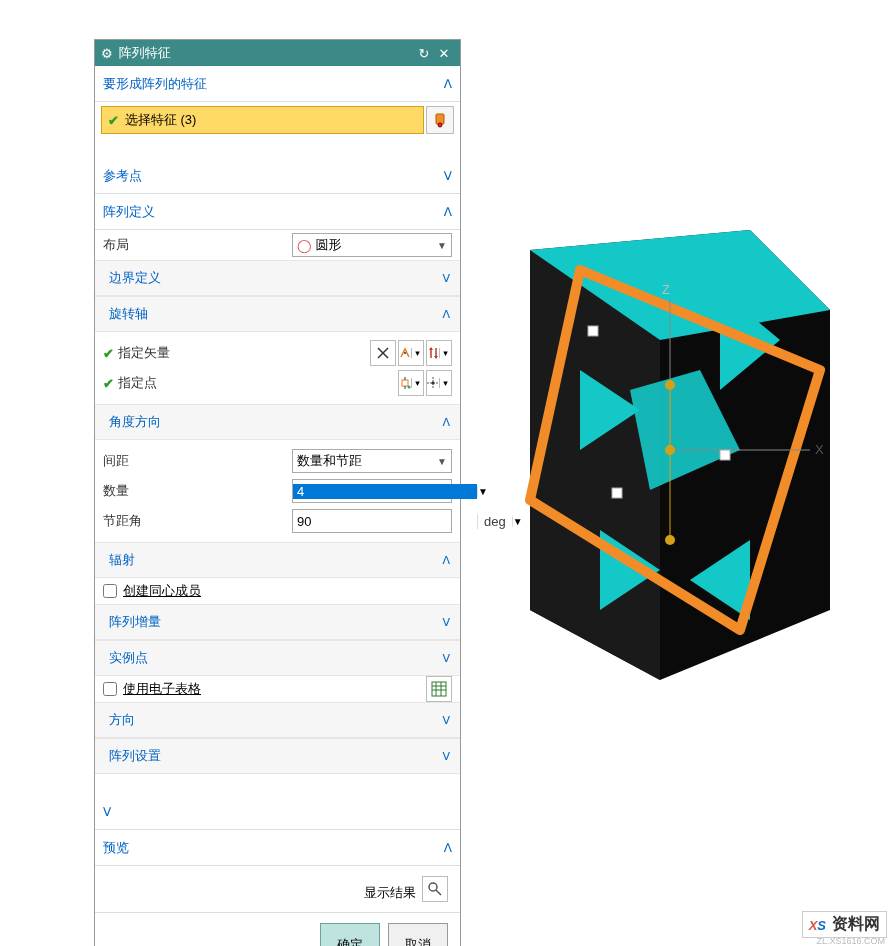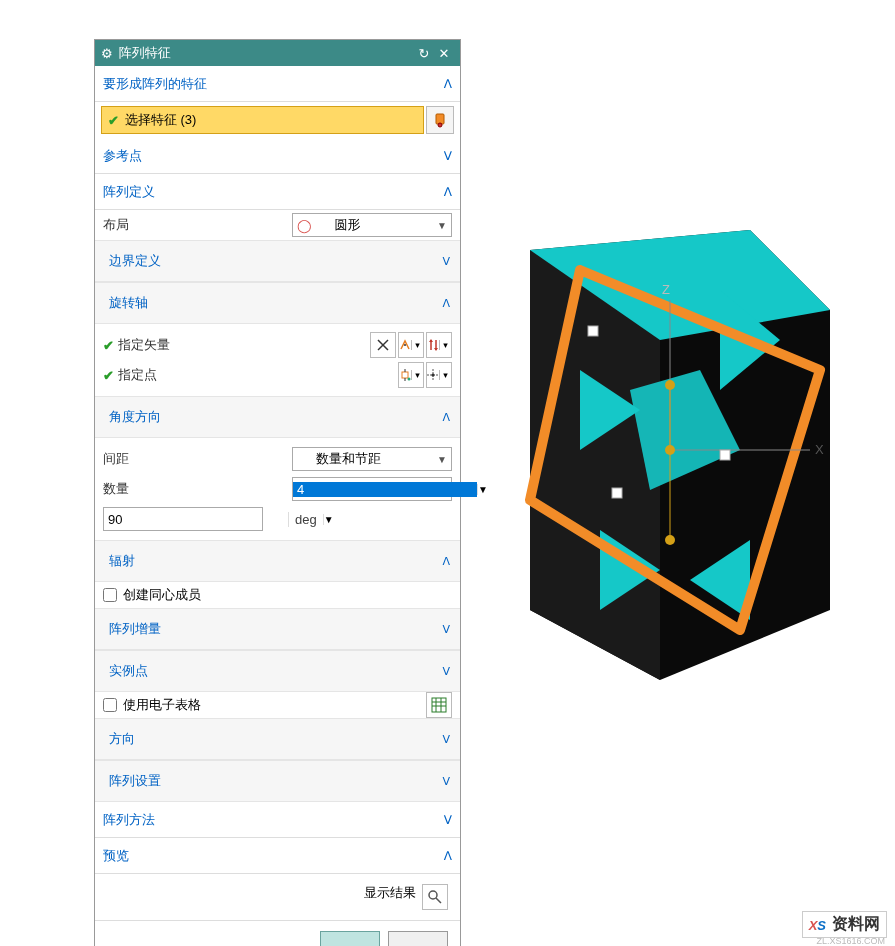--- a/index.html
+++ b/index.html
@@ -6,63 +6,63 @@
 body { background: #fff; width: 895px; height: 946px; position: relative; }
 
 .panel { position: absolute; left: 94px; top: 39px; width: 367px; border: 1px solid #999; background: #fff; }
 
 .title-bar { background: #3c8a87; color: #fff; height: 26px; display: flex; align-items: center; padding: 0 6px; }
 .title-bar .gear { margin-right: 6px; }
 .title-bar .spacer { flex: 1; }
 .title-bar .tbtn { width: 20px; text-align: center; cursor: pointer; }
 
 .section-header { background: #fff; color: #0062c4; height: 36px; display: flex; align-items: center; padding: 0 8px; border-bottom: 1px solid #ddd; cursor: pointer; }
-.section-header.collapsed { border-bottom: 1px solid #ddd; }
+.section-header.collapsed { border-bottom: 1px solid #ddd; margin-top: 20px; }
 .section-header .sh-label { flex: 1; }
 .section-header .chev { color: #0062c4; font-size: 12px; }
 
-.sub-header { background: #f6f6f6; color: #0062c4; height: 42px; display: flex; align-items: center; padding: 0 10px 0 14px; border-bottom: 1px solid #e5e5e5; border-top: 1px solid #e5e5e5; cursor: pointer; }
+.sub-header { background: #f6f6f6; color: #0062c4; height: 36px; display: flex; align-items: center; padding: 0 10px 0 14px; border-bottom: 1px solid #e5e5e5; border-top: 1px solid #e5e5e5; cursor: pointer; }
 .sub-header .sh-label { flex: 1; }
 .sub-header .chev { color: #0062c4; font-size: 11px; }
 
 .section-body { padding: 6px 8px; background: #fff; }
 .section-body.flush { padding: 0; }
 
 .row { display: flex; align-items: center; height: 30px; padding: 2px 0; }
 .row .lbl { flex: 1; color: #333; }
 .row .check { color: #2a9d2a; margin-right: 4px; font-weight: bold; }
 .row .ctrl { display: flex; align-items: center; gap: 2px; }
 
 .sel-feature-bar { display: flex; align-items: center; padding: 4px 6px; }
 .sel-feature { flex: 1; background: #ffd966; border: 1px solid #d4a017; height: 28px; display: flex; align-items: center; padding: 0 6px; }
 .sel-feature .check { color: #2a9d2a; margin-right: 6px; font-weight: bold; }
 .icon-btn { width: 28px; height: 28px; border: 1px solid #bbb; background: #f5f5f5; margin-left: 2px; display: flex; align-items: center; justify-content: center; cursor: pointer; }
 
 .dropdown { border: 1px solid #aaa; background: #fff; height: 24px; display: flex; align-items: center; padding: 0 4px; min-width: 160px; }
 .dropdown .dd-icon { margin-right: 4px; }
-.dropdown .dd-text { flex: 1; margin-left: 19px; }
+.dropdown .dd-text { flex: 1; }
 .dropdown .dd-arrow { color: #555; font-size: 10px; }
 
 .small-btn { width: 26px; height: 26px; border: 1px solid #bbb; background: #fff; display: flex; align-items: center; justify-content: center; cursor: pointer; }
 .split-btn { display: flex; }
 .split-btn .arrow-part { width: 14px; border-left: 1px solid #bbb; display: flex; align-items: center; justify-content: center; font-size: 9px; }
 .num-wrap { display: flex; align-items: center; border: 1px solid #aaa; height: 24px; width: 160px; background: #fff; }
 .num-wrap .ninput { border: none; flex: 1; padding: 0 4px; outline: none; background: transparent; }
 .num-wrap .ninput.sel { background: #0078d7; color: #fff; }
 .num-wrap .unit { padding: 0 6px; color: #404040; border-left: 1px solid #ddd; }
 .num-wrap .dd-arrow { width: 16px; text-align: center; font-size: 10px; border-left: 1px solid #ddd; }
 
-.checkbox-row { display: flex; align-items: center; height: 26px; padding: 2px 8px; }
+.checkbox-row { display: flex; align-items: center; height: 26px; padding: 2px 8px; text-decoration: underline; }
 .checkbox-row input[type=checkbox] { margin-right: 6px; width: 14px; height: 14px; }
 
 .footer { padding: 10px 12px 8px; display: flex; justify-content: flex-end; gap: 8px; border-top: 1px solid #ddd; background: #fff; }
 .btn { height: 44px; padding: 0 16px; border: 1px solid #999; background: #f0f0f0; cursor: pointer; }
 .btn.primary { background: #bfe4e0; border-color: #6aa39e; }
 
-.preview-row { display: flex; align-items: flex-start; justify-content: flex-end; padding: 10px 12px; gap: 6px; }
+.preview-row { display: flex; align-items: flex-end; justify-content: flex-end; padding: 10px 12px; gap: 6px; }
 .magnify { width: 26px; height: 26px; border: 1px solid #bbb; background: #fff; display: flex; align-items: center; justify-content: center; }
 
 
 .viewport { position: absolute; left: 470px; top: 190px; width: 400px; height: 520px; }
 .viewport svg { width: 100%; height: 100%; }
 @keyframes none {}
 
 .watermark { position: absolute; right: 8px; bottom: 8px; display: flex; align-items: center; gap: 6px; border: 1px solid #ccc; padding: 2px 6px; background: #fff; }
 .watermark .xs { font-weight: bold; font-style: italic; font-size: 18px; text-align: right; }
 .watermark .x1 { color: #d9534f; }
@@ -210,20 +210,21 @@
       <div class="row">
         <span class="lbl">数量</span>
         <div class="ctrl">
           <div class="num-wrap">
             <input class="ninput sel" value="4" style="">
             <span class="dd-arrow">▼</span>
           </div>
         </div>
       </div>
       <div class="row">
+        <span class="lbl">节距角</span>
         <div class="ctrl">
           <div class="num-wrap">
             <input class="ninput" value="90" style="">
             <span class="unit">deg</span>
             <span class="dd-arrow">▼</span>
           </div>
         </div>
       </div>
     </div>
 
@@ -265,21 +266,20 @@
       <span class="sh-label">方向</span>
       <span class="chev">ᐯ</span>
     </div>
     <div class="sub-header">
       <span class="sh-label">阵列设置</span>
       <span class="chev">ᐯ</span>
     </div>
   </div>
 
   <div class="section-header collapsed">
-    <span class="sh-label">阵列方法</span>
     <span class="chev">ᐯ</span>
   </div>
 
   <div class="section-header">
     <span class="sh-label">预览</span>
     <span class="chev">ᐱ</span>
   </div>
   <div class="preview-row">
     <span>显示结果</span>
     <div class="magnify">

